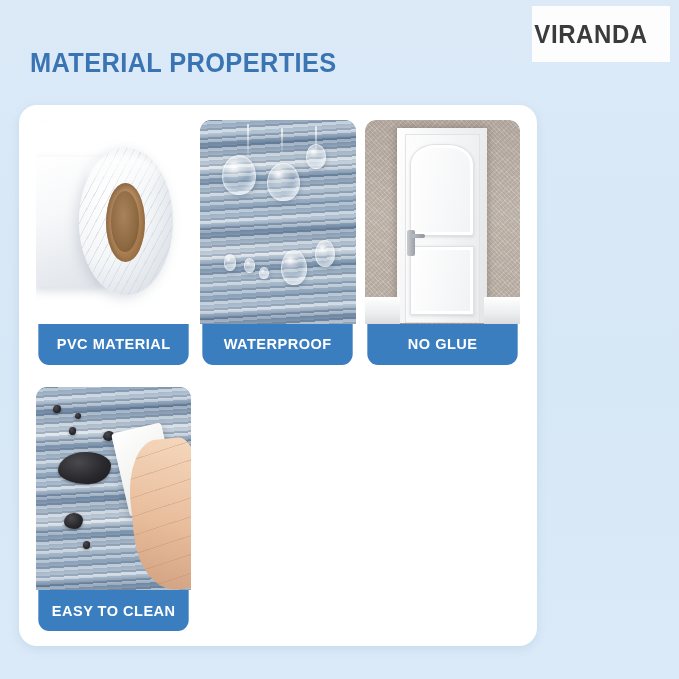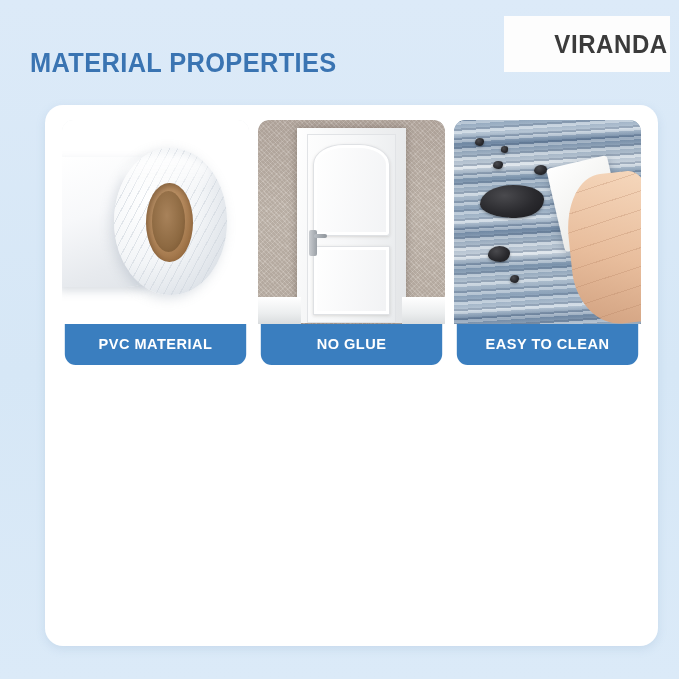--- a/index.html
+++ b/index.html
@@ -40,42 +40,42 @@
     color: #3a74b2;
     font-family: "Liberation Sans", sans-serif;
     transform: scaleX(0.94);
     transform-origin: left center;
     white-space: nowrap;
   }
 
   .brand-box {
     position: absolute;
     right: 9px;
-    top: 16px;
-    width: 166px;
+    top: 6px;
+    width: 138px;
     height: 56px;
     background: #fdfdfd;
     display: flex;
     align-items: center;
-    justify-content: flex-end;
+    justify-content: flex-start;
   }
   .brand-text {
     font-size: 25px;
     font-weight: bold;
     color: #3b3b3b;
     letter-spacing: 0.6px;
     transform: scaleX(0.96);
   }
 
   
   .card {
     position: absolute;
-    left: 45px;
+    left: 19px;
     top: 105px;
-    width: 613px;
+    width: 518px;
     height: 541px;
     background: #ffffff;
     border-radius: 18px;
     box-shadow: 0 3px 10px rgba(110,150,190,0.18);
   }
 
   .grid {
     position: absolute;
     left: 17px;
     top: 15px;
@@ -454,20 +454,37 @@
             <div class="roll-shine"></div>
             <div class="roll-core-outer"></div>
             <div class="roll-core-inner"></div>
           </div>
         </div>
         <div class="tile-label">PVC MATERIAL</div>
       </div>
 
 
 
+      <div class="tile">
+        <div class="tile-media">
+          <div class="woodgrain"></div>
+          <div class="drip" style="left:30%;top:2%;height:16%;"></div>
+          <div class="drip" style="left:52%;top:4%;height:12%;"></div>
+          <div class="drip" style="left:74%;top:3%;height:14%;"></div>
+          <div class="drop" style="left:14%;top:17%;width:22%;height:20%;"></div>
+          <div class="drop" style="left:43%;top:21%;width:21%;height:19%;"></div>
+          <div class="drop" style="left:68%;top:12%;width:13%;height:12%;"></div>
+          <div class="drop" style="left:52%;top:64%;width:17%;height:17%;"></div>
+          <div class="drop" style="left:74%;top:59%;width:13%;height:13%;"></div>
+          <div class="drop" style="left:15%;top:66%;width:8%;height:8%;"></div>
+          <div class="drop" style="left:28%;top:68%;width:7%;height:7%;"></div>
+          <div class="drop" style="left:38%;top:72%;width:6%;height:6%;"></div>
+        </div>
+        <div class="tile-label">WATERPROOF</div>
+      </div>
 
       <div class="tile">
         <div class="tile-media">
           <div class="art-door">
             <div class="wall-tex"></div>
             <div class="frame"></div>
             <div class="leaf"></div>
             <div class="panel-top"></div>
             <div class="panel-bot"></div>
             <div class="handle"></div>

